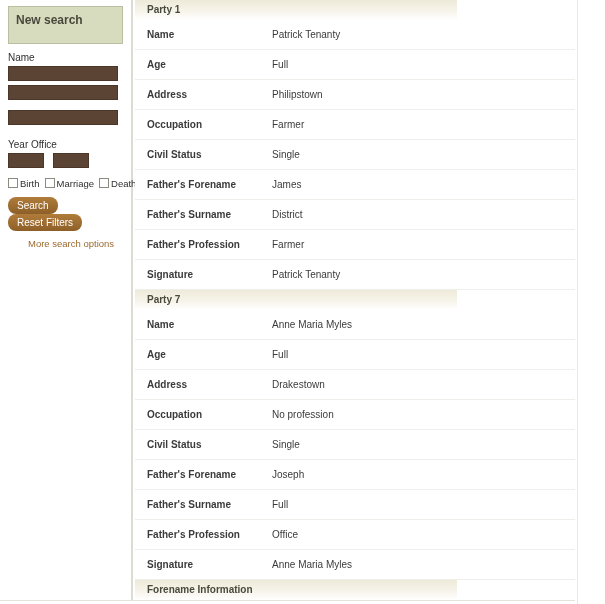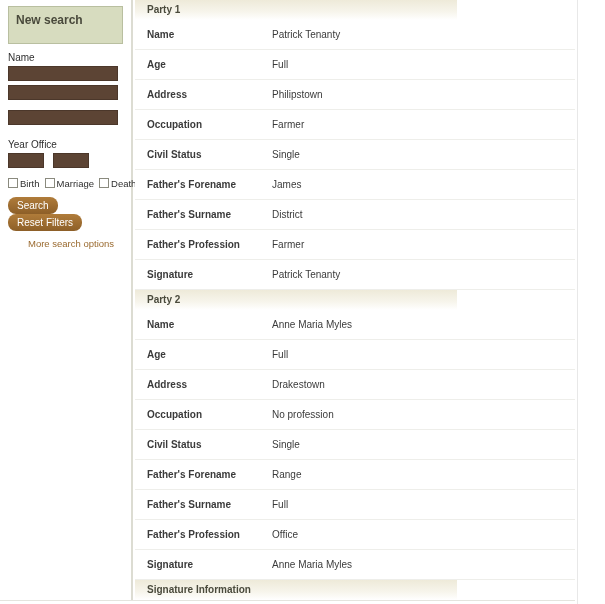--- a/index.html
+++ b/index.html
@@ -256,21 +256,21 @@
     </div>
     <div class="row">
       <div class="rlabel">Father's Profession</div>
       <div class="rvalue">Farmer</div>
     </div>
     <div class="row">
       <div class="rlabel">Signature</div>
       <div class="rvalue">Patrick Tenanty</div>
     </div>
 
-    <div class="section-header">Party 2</div>
+    <div class="section-header">Party 7</div>
 
     <div class="row">
       <div class="rlabel">Name</div>
       <div class="rvalue">Anne Maria Myles</div>
     </div>
     <div class="row">
       <div class="rlabel">Age</div>
       <div class="rvalue">Full</div>
     </div>
     <div class="row">
@@ -280,36 +280,36 @@
     <div class="row">
       <div class="rlabel">Occupation</div>
       <div class="rvalue">No profession</div>
     </div>
     <div class="row">
       <div class="rlabel">Civil Status</div>
       <div class="rvalue">Single</div>
     </div>
     <div class="row">
       <div class="rlabel">Father's Forename</div>
-      <div class="rvalue">Range</div>
+      <div class="rvalue">Joseph</div>
     </div>
     <div class="row">
       <div class="rlabel">Father's Surname</div>
       <div class="rvalue">Full</div>
     </div>
     <div class="row">
       <div class="rlabel">Father's Profession</div>
       <div class="rvalue">Office</div>
     </div>
     <div class="row">
       <div class="rlabel">Signature</div>
       <div class="rvalue">Anne Maria Myles</div>
     </div>
 
-    <div class="section-header">Signature Information</div>
+    <div class="section-header">Forename Information</div>
 
     <div class="row">
       
       
     </div>
 
   </div>
 
   <div id="right-gutter"></div>
   <div class="page-edge-shadow"></div>

